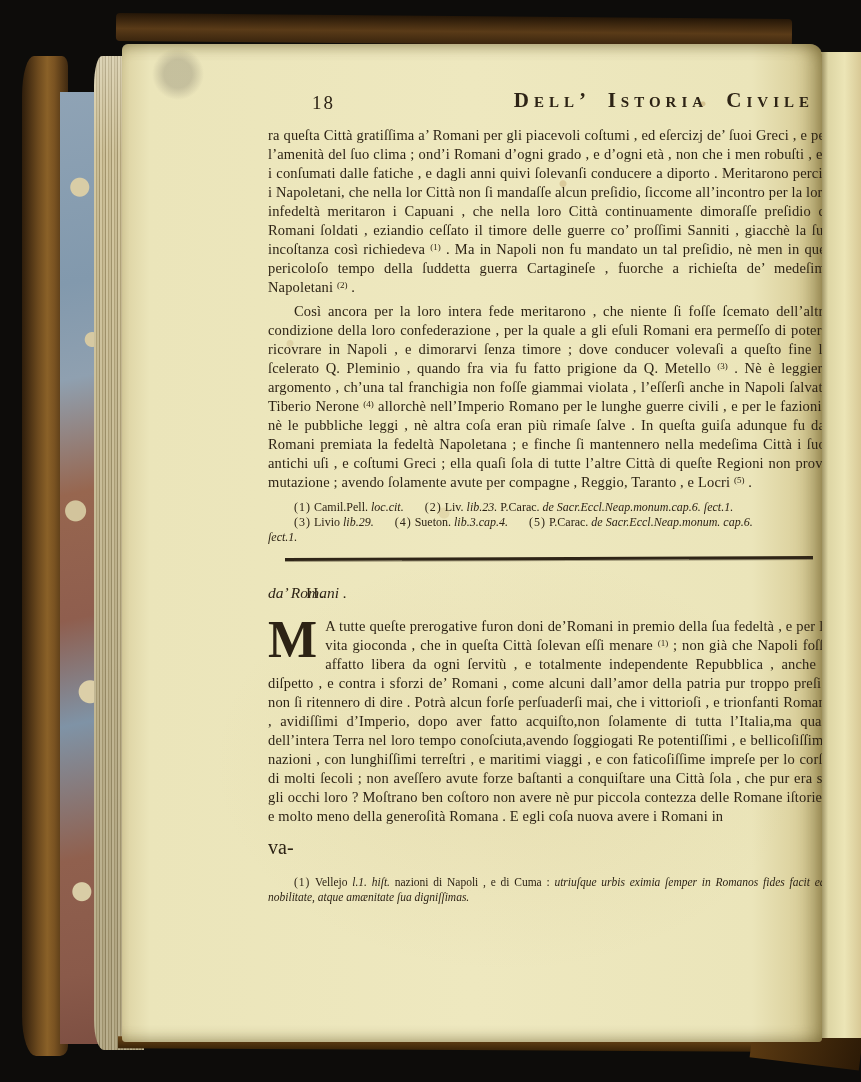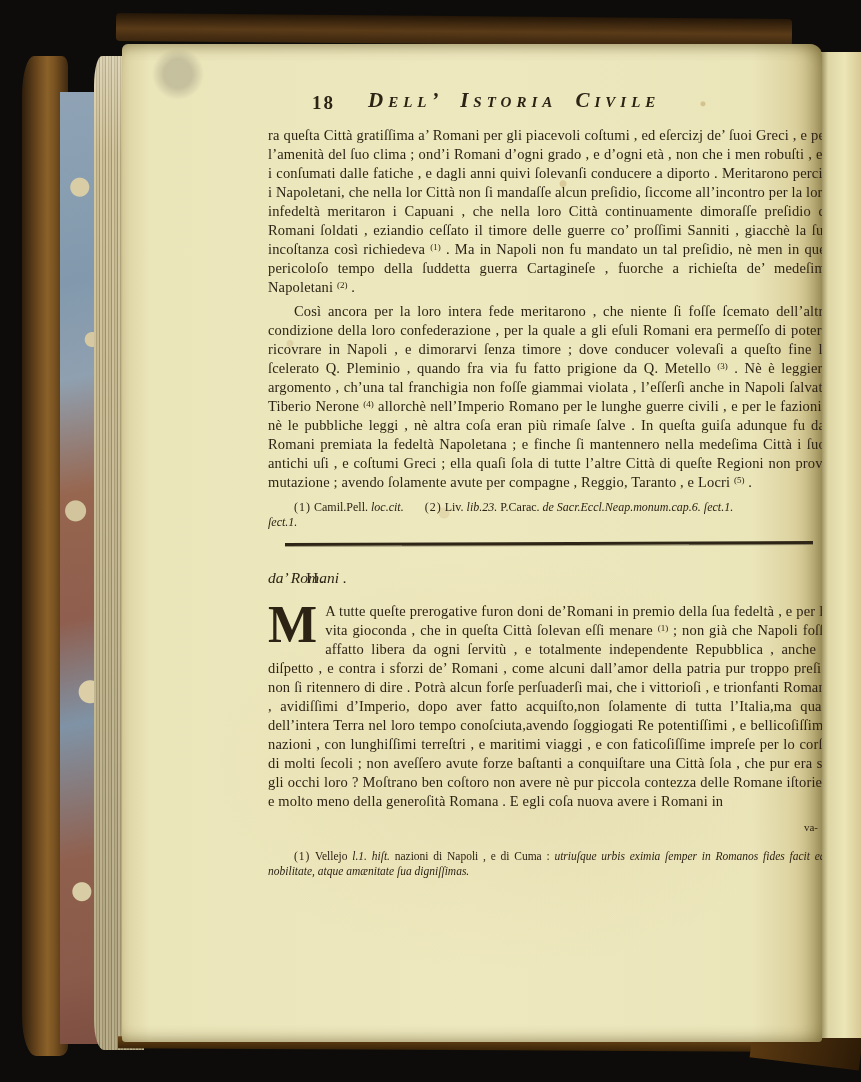--- a/index.html
+++ b/index.html
@@ -43,23 +43,23 @@
       radial-gradient(circle at 46% 47%,rgba(160,120,50,.14) 0 5px,transparent 6px),
       radial-gradient(circle at 8% 3%,rgba(110,105,90,.30) 0 14px,transparent 26px),
       radial-gradient(ellipse 60% 30% at 55% 72%,rgba(180,150,80,.10),transparent 70%),
       linear-gradient(90deg,#dcd2a2 0,#ebe5ba 4%,#eee8bf 50%,#ebe5ba 90%,#d3c68e 100%);
     box-shadow:inset -16px 0 20px -8px rgba(95,80,30,.55), inset 0 10px 14px -8px rgba(90,75,30,.45),
                inset 0 -10px 14px -8px rgba(90,75,30,.4);}
 
   .content{position:absolute;left:146px;top:44px;width:562px;color:#2d2315;}
 
   .header-row{position:relative;height:30px;margin-bottom:8px;}
-  .pagenum{position:absolute;left:44px;top:4px;font-size:19px;letter-spacing:2px;font-weight:bold;}
-  .running-title{position:absolute;left:100px;right:16px;text-align:left;
-    font-variant:small-caps;font-weight:bold;font-size:21px;letter-spacing:5px;word-spacing:8px;font-style:italic;}
+  .pagenum{position:absolute;left:44px;top:4px;font-size:19px;letter-spacing:2px;}
+  .running-title{position:absolute;left:100px;right:16px;text-align:right;
+    font-variant:small-caps;font-weight:bold;font-size:21px;letter-spacing:5px;word-spacing:8px;}
 
   .body-para{margin:0 0 5px 0;font-size:14.5px;line-height:19px;text-align:justify;
     letter-spacing:.15px;}
   .body-para.indent{text-indent:26px;}
   sup{font-size:9px;line-height:0;vertical-align:4px;letter-spacing:0;}
 
   .footnotes-mid{margin-top:8px;font-size:12px;line-height:15px;}
   .fn-line.fn-indent{padding-left:26px;}
   .fn-num{letter-spacing:1px;}
   .sp{margin-left:18px;}
@@ -69,21 +69,21 @@
     box-shadow:0 1px 0 rgba(47,37,23,.4);transform:rotate(-.2deg);}
 
   .section-heading{position:relative;margin-top:22px;font-size:15.5px;line-height:21px;}
   .sec-num{position:absolute;left:38px;top:0;letter-spacing:2px;}
   .sec-title{text-align:center;padding-left:60px;}
   .sec-title2{text-align:left;}
 
   .dropcap-para{margin-top:14px;}
   .dropcap{float:left;font-size:52px;line-height:38px;padding:4px 8px 0 0;font-weight:bold;}
 
-  .catchword{text-align:right;padding-right:12px;font-size:11px;margin-top:10px;}
+  .catchword{padding-right:12px;font-size:20px;margin-top:10px;}
 
   .footnote-bottom{margin-top:16px;font-size:11.5px;line-height:14.5px;text-indent:26px;
     text-align:justify;}
 </style>
 </head>
 <body>
 
 <div class="scene">
   <div class="top-cover-edge"></div>
   <div class="leather-left"></div>
@@ -105,20 +105,28 @@
 
       <p class="body-para indent">Così ancora per la loro intera fede meritarono , che niente ſi foſſe ſcemato dell’altra condizione della loro confederazione , per la quale a gli eſuli Romani era permeſſo di poterſi ricovrare in Napoli , e dimorarvi ſenza timore ; dove conducer volevaſi a queſto fine lo ſcelerato Q. Pleminio , quando fra via fu fatto prigione da Q. Metello <sup>(3)</sup> . Nè è leggiero argomento , ch’una tal franchigia non foſſe giammai violata , l’eſſerſi anche in Napoli ſalvato Tiberio Nerone <sup>(4)</sup> allorchè nell’Imperio Romano per le lunghe guerre civili , e per le fazioni : nè le pubbliche leggi , nè altra coſa eran più rimaſe ſalve . In queſta guiſa adunque fu da’ Romani premiata la fedeltà Napoletana ; e finche ſi mantennero nella medeſima Città i ſuoi antichi uſi , e coſtumi Greci ; ella quaſi ſola di tutte l’altre Città di queſte Regioni non provò mutazione ; avendo ſolamente avute per compagne , Reggio, Taranto , e Locri <sup>(5)</sup> .</p>
 
       <div class="footnotes-mid">
         <div class="fn-line fn-indent">
           <span class="fn-num">(1)</span>
           <span>Camil.Pell. </span><span class="it">loc.cit.</span>
           <span class="fn-num sp">(2)</span>
           <span>Liv. </span><span class="it">lib.23.</span><span> P.Carac. </span><span class="it">de Sacr.Eccl.Neap.monum.cap.6. ſect.1.</span>
         </div>
+        <div class="fn-line fn-indent">
+          <span class="fn-num">(3)</span>
+          <span>Livio </span><span class="it">lib.29.</span>
+          <span class="fn-num sp">(4)</span>
+          <span>Sueton. </span><span class="it">lib.3.cap.4.</span>
+          <span class="fn-num sp">(5)</span>
+          <span>P.Carac. </span><span class="it">de Sacr.Eccl.Neap.monum. cap.6.</span>
+        </div>
         <div class="fn-line">
           <span class="it">ſect.1.</span>
         </div>
       </div>
 
       <div class="rule"></div>
 
       <div class="section-heading">
         <span class="sec-num">II.</span>
         <div class="sec-title2 it">da’ Romani .</div>

